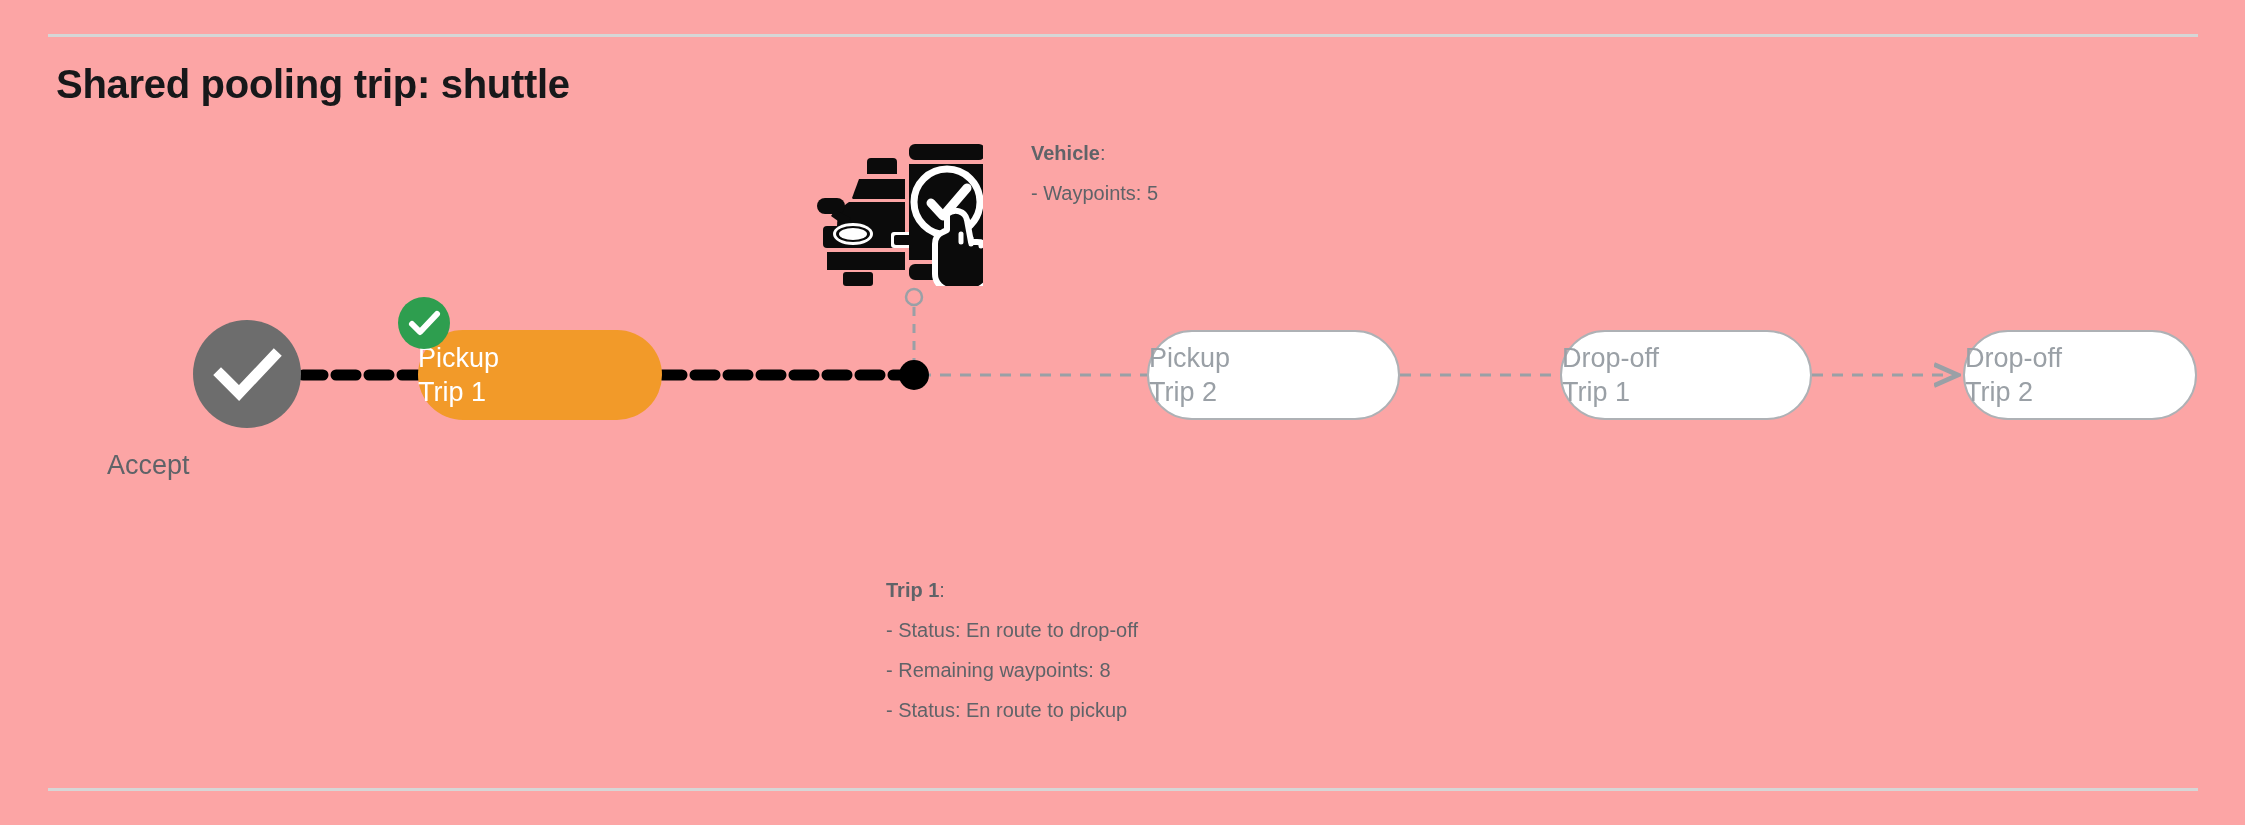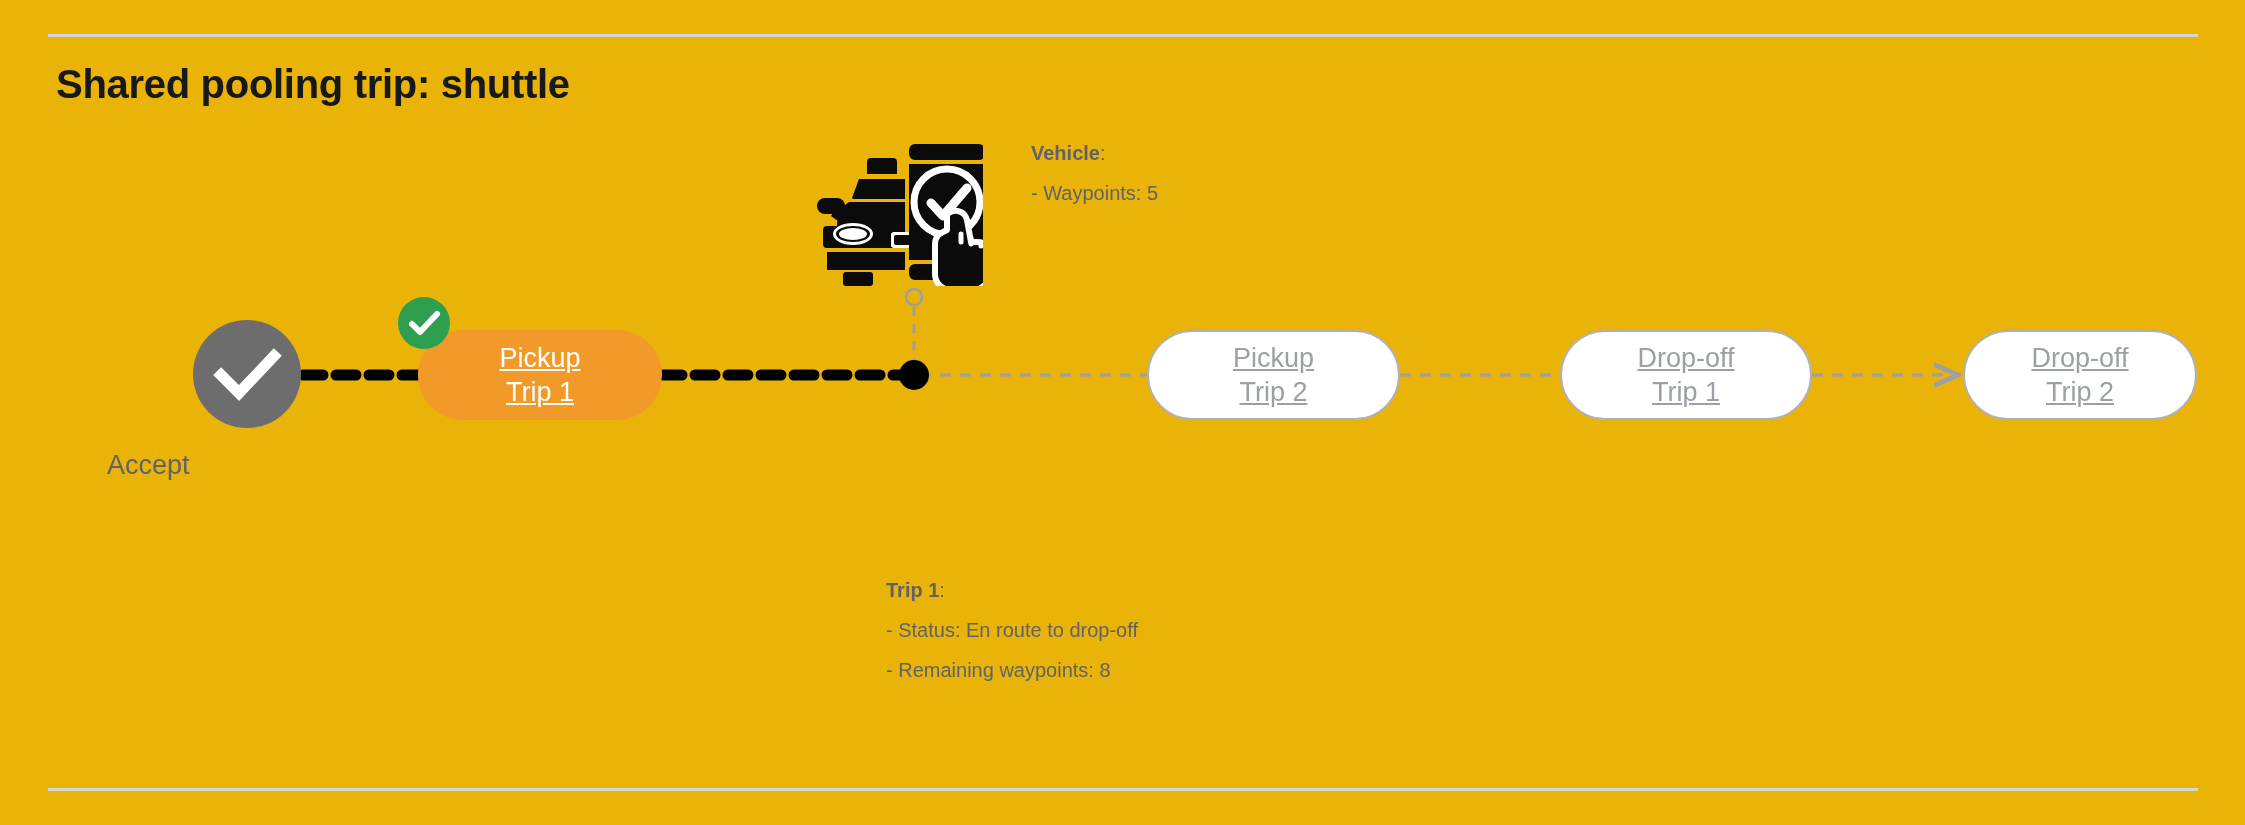--- a/index.html
+++ b/index.html
@@ -9,21 +9,21 @@
     background: #ffffff;
   }
   body {
     font-family: "Liberation Sans", sans-serif;
     -webkit-font-smoothing: antialiased;
   }
   #page {
     position: relative;
     width: 2245px;
     height: 825px;
-    background: #eab308;
+    background: #fca5a5;
     overflow: hidden;
   }
 
   
   .rule {
     position: absolute;
     left: 48px;
     width: 2150px;
     height: 3px;
     background: #d6d6d6;
@@ -71,26 +71,25 @@
   }
   .start-label span { display: block; }
 
   
   .pill {
     position: absolute;
     box-sizing: border-box;
     border-radius: 999px;
     display: flex;
     flex-direction: column;
-    align-items: center;
+    align-items: flex-start;
     justify-content: center;
     font-size: 27px;
     line-height: 34px;
     text-align: center;
-    text-decoration: underline;
   }
   .pill span { display: block; white-space: nowrap; }
 
   .pill.active {
     background: #F29A29;
     color: #ffffff;
     font-weight: 500;
     border: none;
   }
   .pill.upcoming {
@@ -251,17 +250,18 @@
   <div class="annot vehicle">
     <span class="row"><span class="hd">Vehicle</span><span>:</span></span>
     <span class="row">- Waypoints: 5</span>
   </div>
 
   <div class="annot trips">
     <span class="row"><span class="hd">Trip 1</span><span>:</span></span>
     <span class="row">- Status:  En route to drop-off</span>
     <span class="row">- Remaining waypoints: 8</span>
 
+    <span class="row">- Status:  En route to pickup</span>
   </div>
 
   <div class="rule bottom"></div>
 
 </div>
 
 </body></html>

